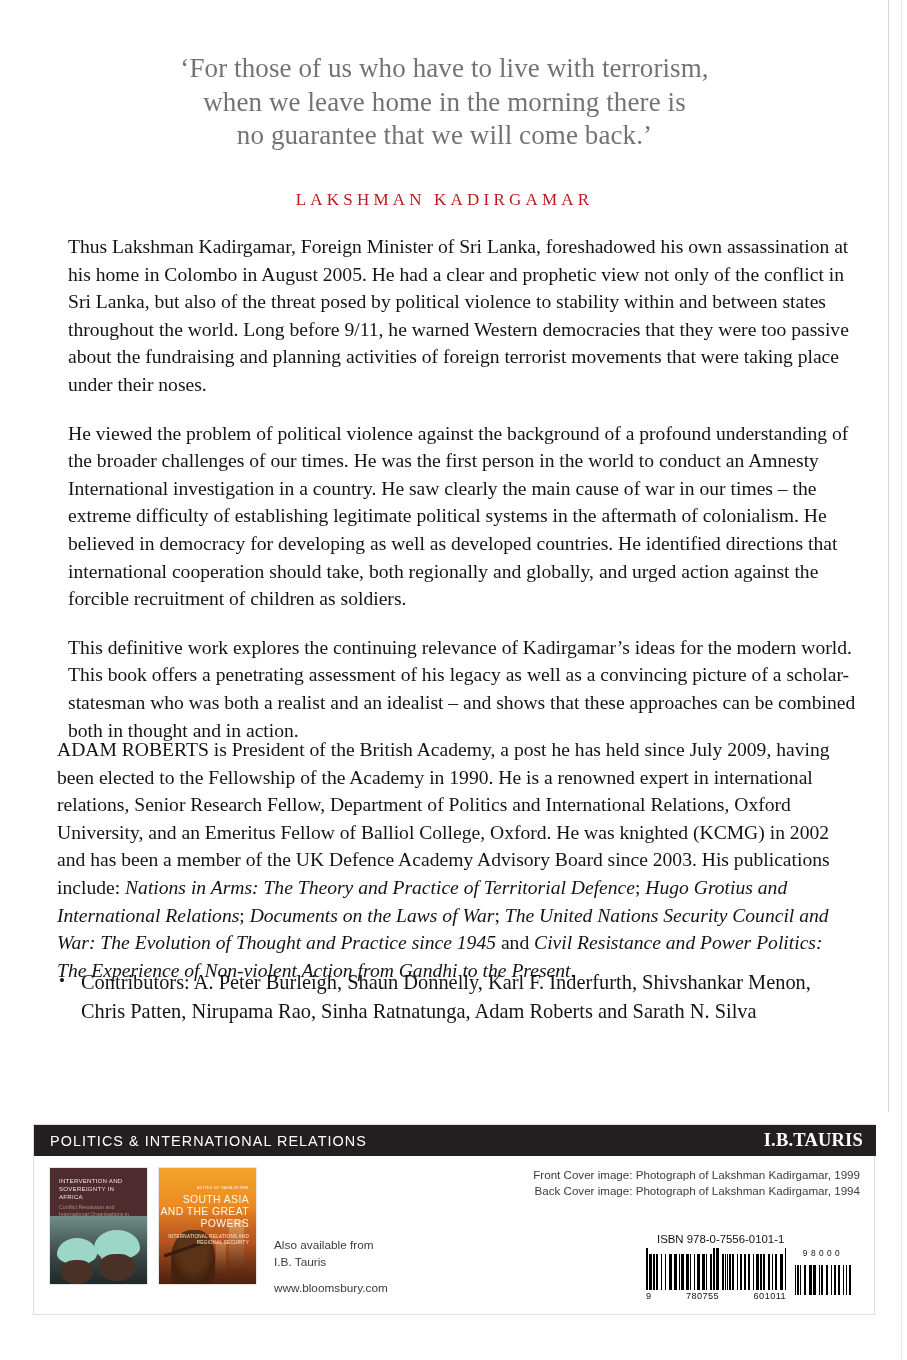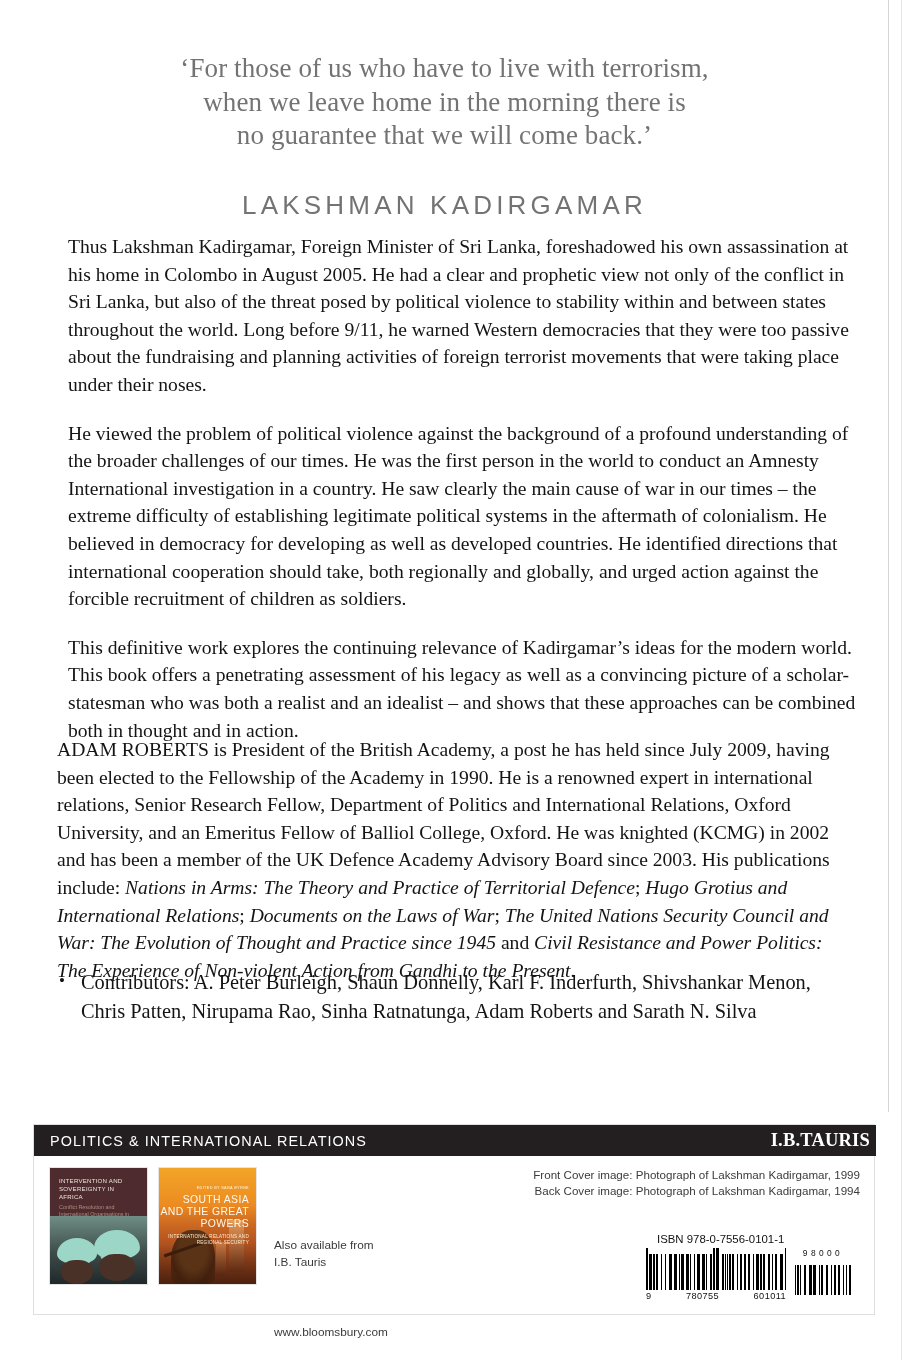--- a/index.html
+++ b/index.html
@@ -48,24 +48,24 @@
   .quote {
     color: #737373;
     font-family: "Liberation Serif", serif;
     font-size: 27px;
     line-height: 33.5px;
     letter-spacing: .1px;
   }
   .quote-line { display: block; white-space: pre; }
   .attribution {
     margin-top: 37px;
-    font-family: Liberation Sans, sans-serif;
-    font-size: 26px;
+    font-family: Liberation Serif, serif;
+    font-size: 17px;
     letter-spacing: 4.2px;
-    color: #737373;
+    color: #b91c1c;
     font-weight: 400;
   }
 
   
   .body-copy {
     position: absolute;
     left: 68px;
     top: 233px;
     width: 793px;
   }
@@ -138,21 +138,21 @@
     position: absolute;
     left: 0;
     top: 0;
     width: 842px;
     height: 31px;
     background: #231f20;
     display: flex;
     align-items: center;
     justify-content: space-between;
     box-sizing: border-box;
-    padding: 0 6px 0 16px;
+    padding: 0 13px 0 16px;
   }
   .category {
     font-family: "Liberation Sans", sans-serif;
     font-size: 14.4px;
     letter-spacing: 1.05px;
     color: #ffffff;
   }
   .publisher-logo {
     font-family: "Liberation Serif", serif;
     font-size: 18.5px;
@@ -305,21 +305,20 @@
     line-height: 16.5px;
     color: #3b3b3b;
   }
   .website {
     position: absolute;
     left: 240px;
     top: 156px;
     font-family: "Liberation Sans", sans-serif;
     font-size: 11.8px;
     color: #3b3b3b;
-    margin-top: 44px;
   }
 
   
   .credits {
     position: absolute;
     right: 14px;
     top: 42px;
     text-align: right;
     font-family: "Liberation Sans", sans-serif;
     font-size: 11.6px;

